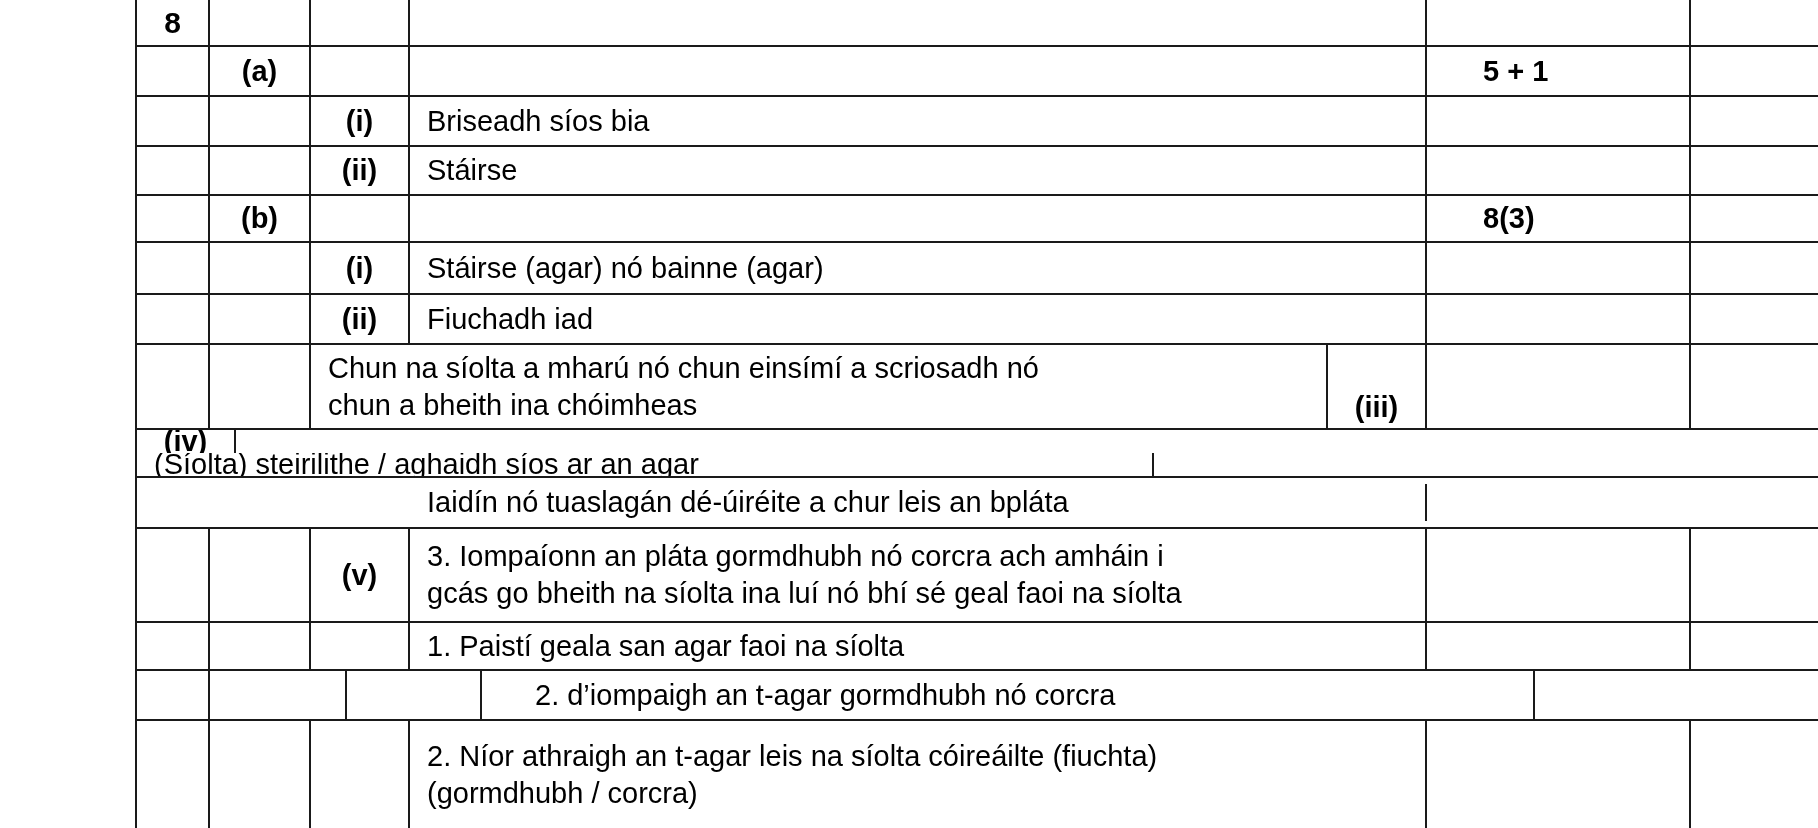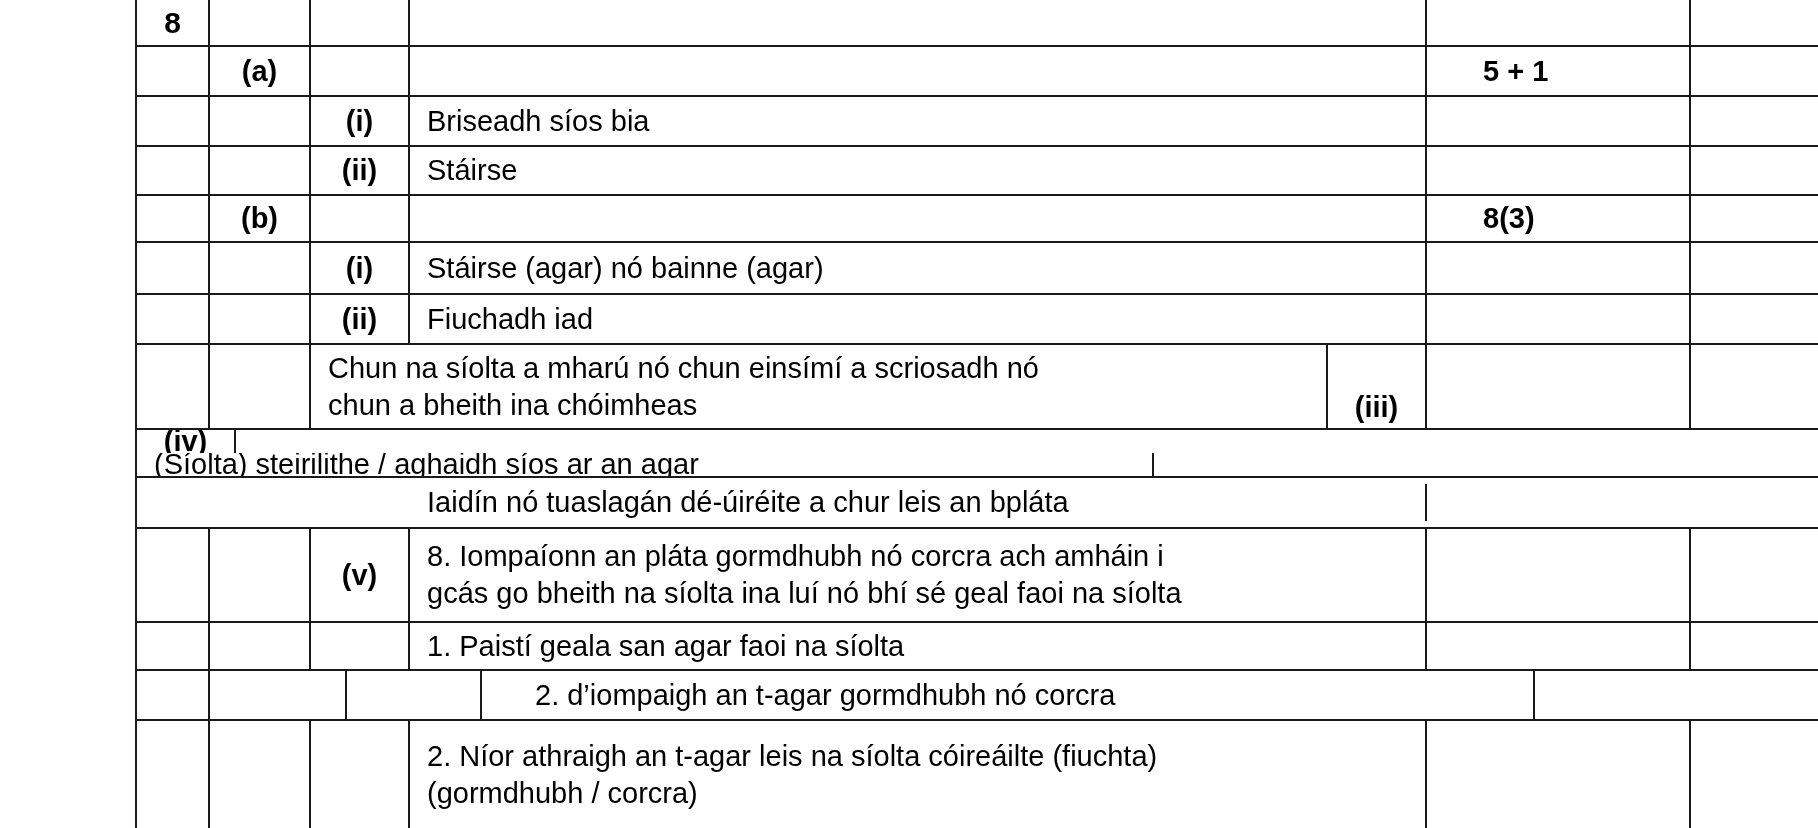--- a/index.html
+++ b/index.html
@@ -163,21 +163,21 @@
         </div>
         <div class="cell c-marks"></div>
       </div>
       <div class="row" style="height: 94px;">
         <div class="cell c-q"></div>
         <div class="cell c-part"></div>
         <div class="cell c-sub">
           <span>(v)</span>
         </div>
         <div class="cell c-ans">
-          <div class="ans-line">8. Iompaíonn an pláta gormdhubh nó corcra ach amháin i</div>
+          <div class="ans-line">3. Iompaíonn an pláta gormdhubh nó corcra ach amháin i</div>
           <div class="ans-line">gcás go bheith na síolta ina luí nó bhí sé geal faoi na síolta</div>
         </div>
         <div class="cell c-marks"></div>
       </div>
       <div class="row" style="height: 48px;">
         <div class="cell c-q"></div>
         <div class="cell c-part"></div>
         <div class="cell c-sub"></div>
         <div class="cell c-ans">
           <div class="ans-line">1. Paistí geala san agar faoi na síolta</div>

